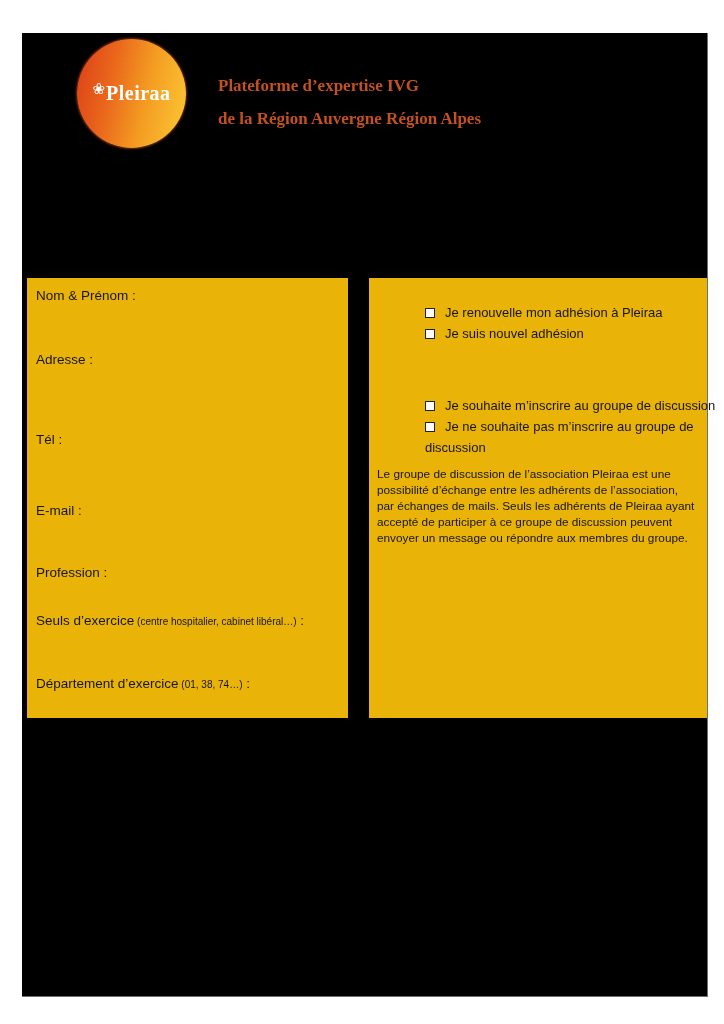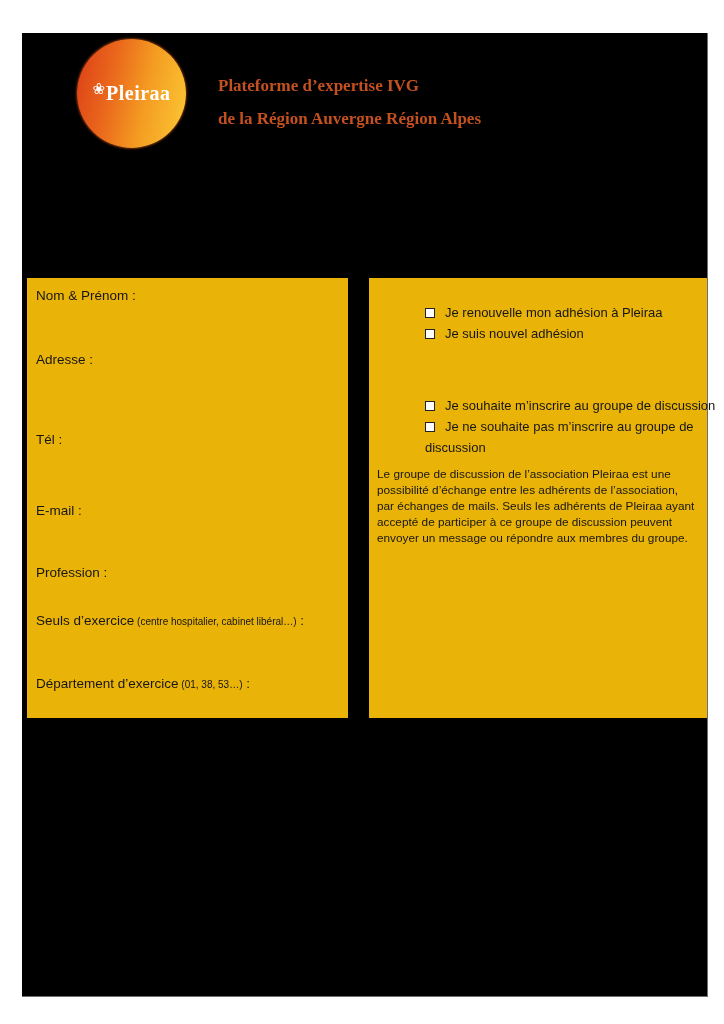--- a/index.html
+++ b/index.html
@@ -85,21 +85,21 @@
       <div>de la Région Auvergne Région Alpes</div>
     </div>
 
     <div class="panel panel-left">
       <div class="field" style="top:10px"><span>Nom &amp; Prénom :</span></div>
       <div class="field" style="top:74px"><span>Adresse :</span></div>
       <div class="field" style="top:154px"><span>Tél :</span></div>
       <div class="field" style="top:225px"><span>E-mail :</span></div>
       <div class="field" style="top:287px"><span>Profession :</span></div>
       <div class="field" style="top:335px"><span>Seuls d’exercice</span><span class="hint"> (centre hospitalier, cabinet libéral…)</span><span> :</span></div>
-      <div class="field" style="top:398px"><span>Département d’exercice</span><span class="hint"> (01, 38, 53…)</span><span> :</span></div>
+      <div class="field" style="top:398px"><span>Département d’exercice</span><span class="hint"> (01, 38, 74…)</span><span> :</span></div>
     </div>
 
     <div class="panel panel-right">
       <div class="opt" style="top:24px">
         <span class="cbox"></span><span>Je renouvelle mon adhésion à Pleiraa</span>
       </div>
       <div class="opt" style="top:45px">
         <span class="cbox"></span><span>Je suis nouvel adhésion</span>
       </div>
       <div class="opt" style="top:117px">

